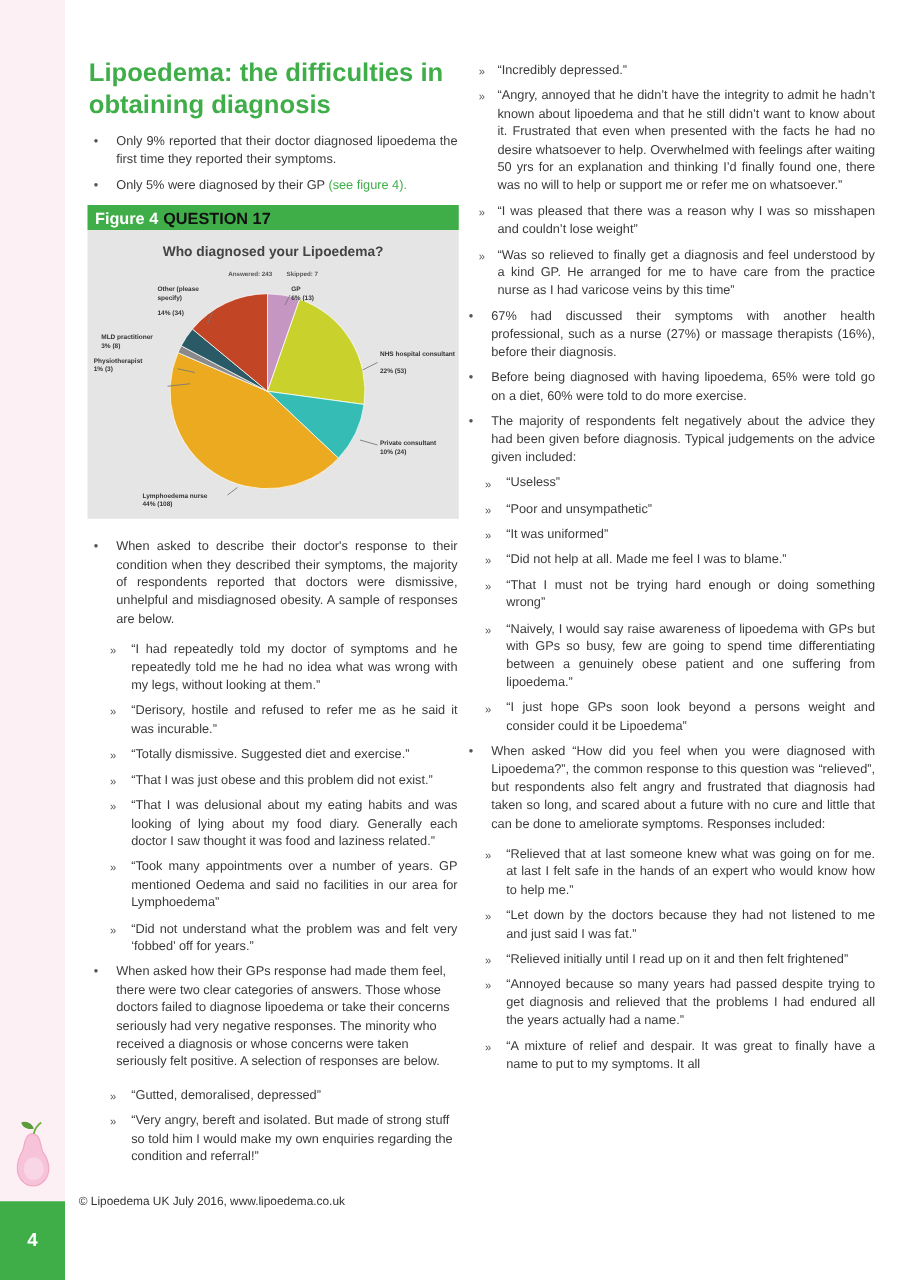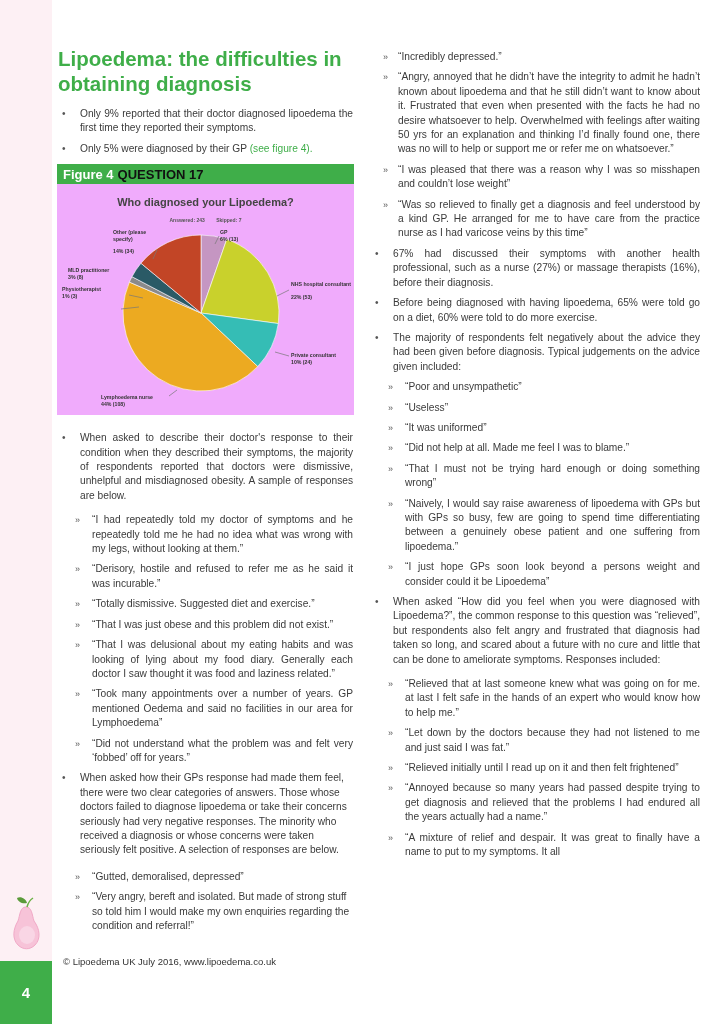--- a/index.html
+++ b/index.html
@@ -3,21 +3,21 @@
 <meta charset="utf-8">
 <style>
   * { box-sizing: border-box; margin: 0; padding: 0; }
   html, body { width: 725px; height: 1024px; background: #ffffff; overflow: hidden; }
   body { position: relative; font-family: "Liberation Sans", sans-serif; color: #3a3a3a; }
 
   .left-strip { position: absolute; left: 0; top: 0; width: 52px; height: 961px; background: #fdf0f4; }
   .page-num-box { position: absolute; left: 0; top: 961px; width: 52px; height: 63px; background: #3fae49; color: #fff; font-weight: bold; font-size: 15px; display: flex; align-items: center; justify-content: center; }
   .pear { position: absolute; left: 6px; top: 893px; width: 40px; height: 60px; }
 
-  .col-left { position: absolute; left: 58px; top: 46px; width: 295px; }
+  .col-left { position: absolute; left: 71px; top: 46px; width: 295px; }
   .col-right { position: absolute; left: 385px; top: 50px; width: 315px; }
 
   h1.title { color: #3fae49; font-size: 20.5px; font-weight: bold; line-height: 25px; margin-bottom: 11px; }
 
   ul.bullets { list-style: none; }
   ul.bullets > li { position: relative; padding-left: 22px; font-size: 10.2px; line-height: 14.4px; margin-bottom: 6px; text-align: justify; }
   ul.bullets > li::before { content: "•"; position: absolute; left: 4px; top: 0; color: #555; }
   .green-link { color: #3fae49; font-weight: normal; }
 
   ul.quotes { list-style: none; margin-top: 10px; }
@@ -25,21 +25,21 @@
   ul.quotes > li::before { content: "»"; position: absolute; left: 7px; top: 0; color: #555; font-size: 9px; }
 
   .col-right ul.quotes.top { margin-top: 0; }
   .col-right ul.quotes.top > li { padding-left: 15px; margin-left: -2px; }
   .col-right ul.quotes.top > li::before { left: 0; }
 
   .figure { margin-top: 8px; margin-left: -1px; width: 297px; }
   .fig-header { background: #3fae49; height: 20px; padding-left: 6px; display: flex; align-items: center; font-weight: bold; font-size: 13px; }
   .fig-header .fig-no { color: #fff; margin-right: 4px; }
   .fig-header .fig-q { color: #111; }
-  .fig-body { background: #f0abfc; height: 231px; position: relative; }
+  .fig-body { background: #e5e5e5; height: 231px; position: relative; }
   .chart-title { position: absolute; top: 12px; left: 0; width: 100%; text-align: center; font-weight: bold; font-size: 11px; color: #444; }
   .chart-sub { position: absolute; top: 33px; left: 0; width: 100%; text-align: center; font-size: 5px; color: #555; font-weight: bold; }
   .chart-sub span { margin: 0 5px; }
   .pie-svg { position: absolute; left: 0; top: 0; }
   .pie-label { position: absolute; font-size: 5.2px; font-weight: bold; color: #333; line-height: 6.5px; white-space: nowrap; }
 
   .footer-text { position: absolute; left: 63px; top: 956px; font-size: 9.5px; color: #333; }
 </style>
 </head>
 <body>
@@ -148,22 +148,22 @@
     <li>“Angry, annoyed that he didn’t have the integrity to admit he hadn’t known about lipoedema and that he still didn’t want to know about it. Frustrated that even when presented with the facts he had no desire whatsoever to help. Overwhelmed with feelings after waiting 50 yrs for an explanation and thinking I’d finally found one, there was no will to help or support me or refer me on whatsoever.”</li>
     <li>“I was pleased that there was a reason why I was so misshapen and couldn’t lose weight”</li>
     <li>“Was so relieved to finally get a diagnosis and feel understood by a kind GP. He arranged for me to have care from the practice nurse as I had varicose veins by this time”</li>
   </ul>
   <ul class="bullets" style="margin-left:-14px;">
     <li>67% had discussed their symptoms with another health professional, such as a nurse (27%) or massage therapists (16%), before their diagnosis.</li>
     <li>Before being diagnosed with having lipoedema, 65% were told go on a diet, 60% were told to do more exercise.</li>
     <li>
       <span>The majority of respondents felt negatively about the advice they had been given before diagnosis. Typical judgements on the advice given included:</span>
       <ul class="quotes" style="margin-left:-22px; padding-left:10px; margin-top:6px;">
+        <li>“Useless”</li>
         <li>“Poor and unsympathetic”</li>
-        <li>“Useless”</li>
         <li>“It was uniformed”</li>
         <li>“Did not help at all. Made me feel I was to blame.”</li>
         <li>“That I must not be trying hard enough or doing something wrong”</li>
         <li>“Naively, I would say raise awareness of lipoedema with GPs but with GPs so busy, few are going to spend time differentiating between a genuinely obese patient and one suffering from lipoedema.”</li>
         <li>“I just hope GPs soon look beyond a persons weight and consider could it be Lipoedema”</li>
       </ul>
     </li>
     <li>
       <span>When asked “How did you feel when you were diagnosed with Lipoedema?”, the common response to this question was “relieved”, but respondents also felt angry and frustrated that diagnosis had taken so long, and scared about a future with no cure and little that can be done to ameliorate symptoms. Responses included:</span>
       <ul class="quotes" style="margin-left:-22px; padding-left:10px;">

